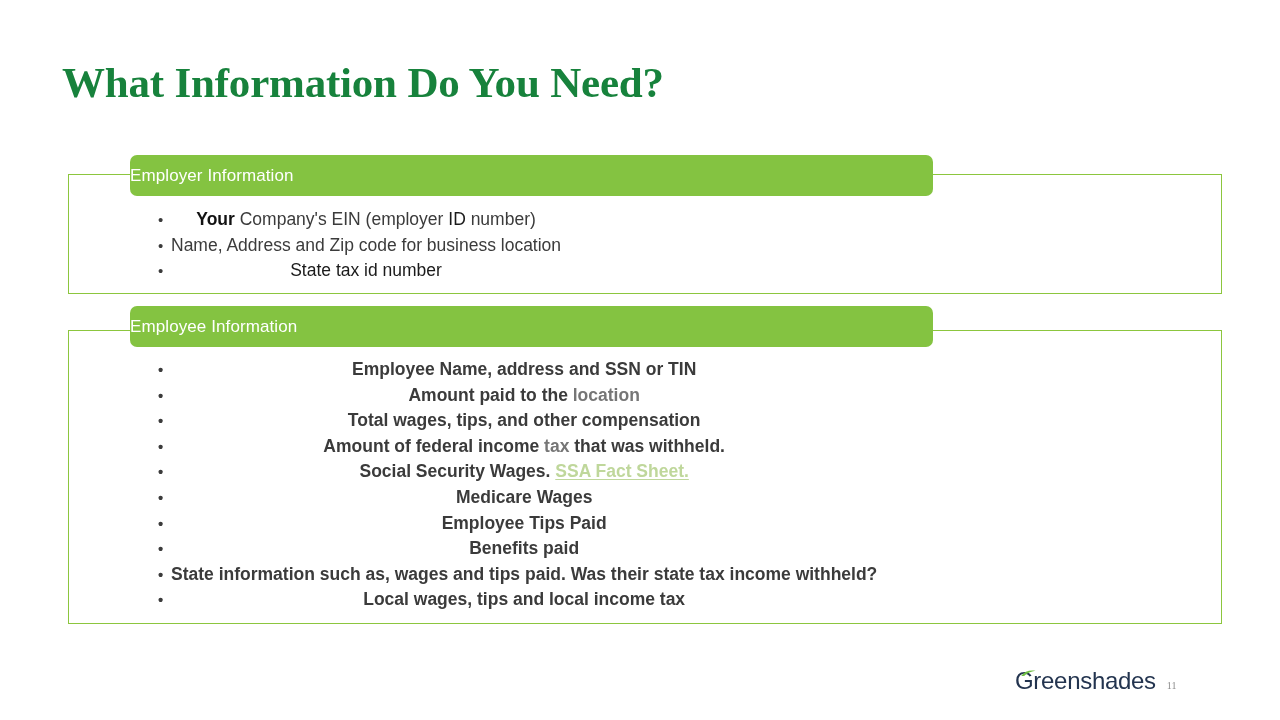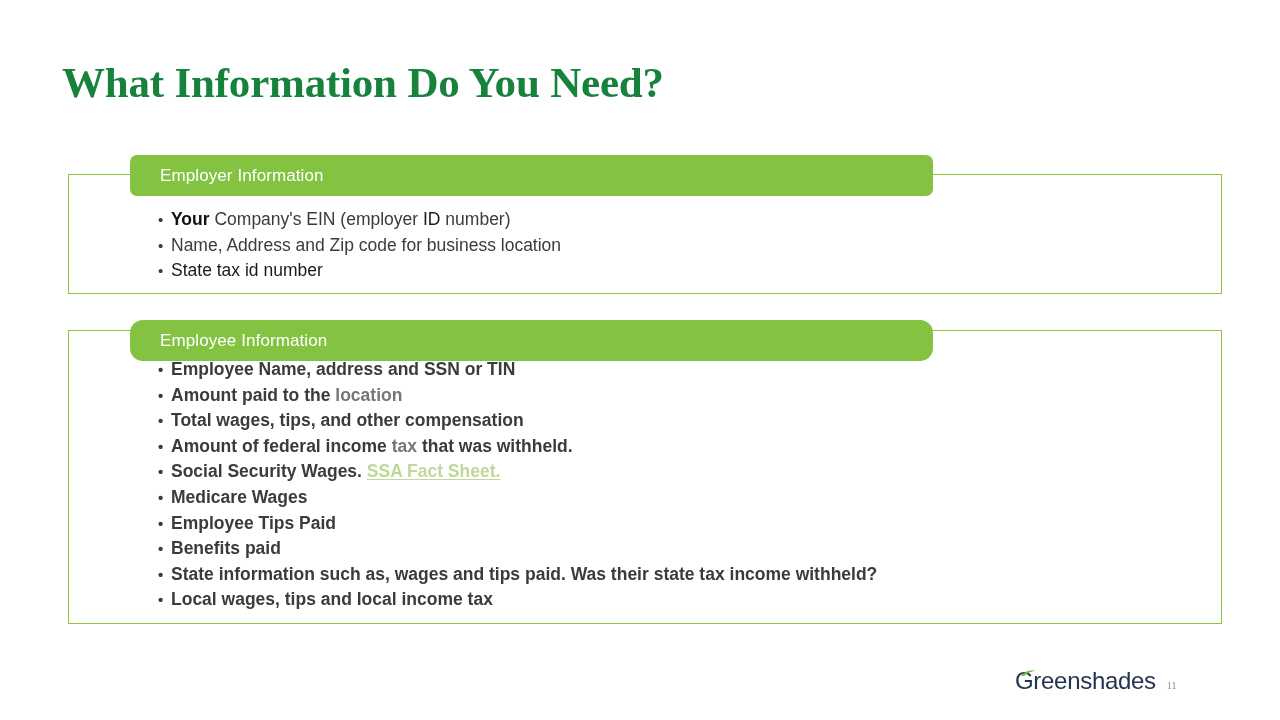--- a/index.html
+++ b/index.html
@@ -64,29 +64,28 @@
     left: 130px;
     width: 803px;
     height: 41px;
     background: #84C341;
     border-radius: 7px;
     box-sizing: border-box;
     display: flex;
     align-items: center;
   }
   #header-employer { top: 155px; }
-  #header-employee { top: 320px; border-radius: 13px; }
+  #header-employee { top: 306px; }
 
   .section-header-label {
     color: #FFFFFF;
     font-family: "Liberation Sans", sans-serif;
     font-size: 17px;
     font-weight: normal;
     letter-spacing: 0.1px;
-    padding-left: 30px;
     white-space: nowrap;
   }
 
   
   .bullet-list {
     position: absolute;
     left: 158px;
     margin: 0;
     padding: 0;
     list-style: none;
@@ -96,20 +95,21 @@
 
   .bullet-item {
     display: block;
     font-family: "Liberation Sans", sans-serif;
     font-size: 17.5px;
     line-height: 25.6px;
     color: #3B3B3B;
     white-space: nowrap;
     position: relative;
     padding-left: 13px;
+    text-align: center;
   }
   .bullet-item::before {
     content: "\2022";
     position: absolute;
     left: 0;
     top: 0;
     font-size: 15px;
     line-height: 25.6px;
     color: #3B3B3B;
   }

